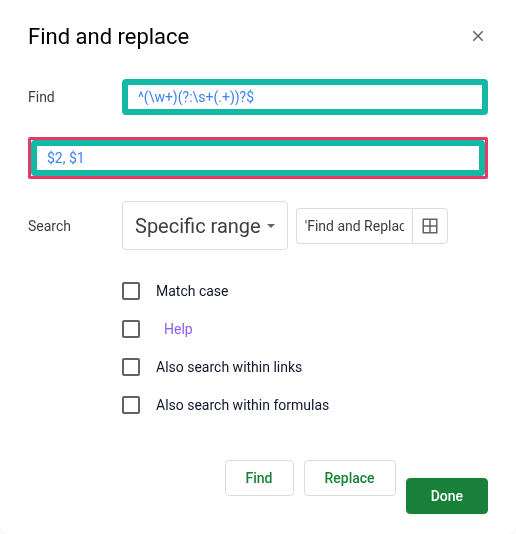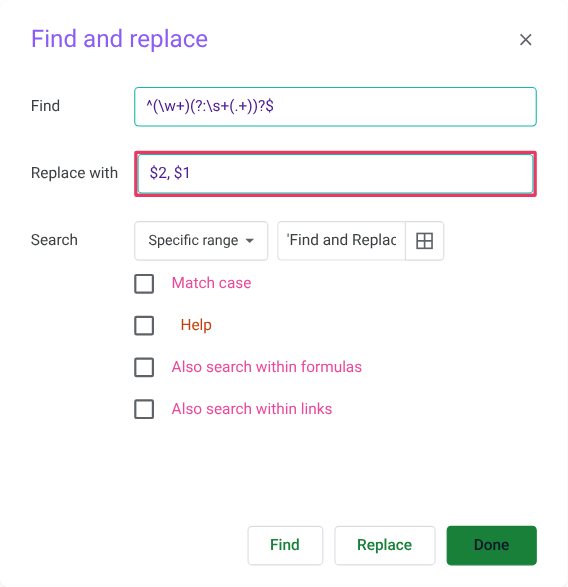--- a/index.html
+++ b/index.html
@@ -31,65 +31,65 @@
       align-items: center;
       justify-content: center;
       cursor: pointer;
       color: #5f6368;
       border-radius: 50%;
     }
     .close-btn svg { width: 18px; height: 18px; }
     .dialog-title {
       font-size: 22px;
       font-weight: 400;
-      color: #8b5cf6;
+      color: #000000;
       margin-bottom: 30px;
     }
     .form-row {
       display: flex;
       align-items: center;
       margin-bottom: 22px;
     }
     .form-label {
       width: 94px;
       font-size: 14px;
       color: #3c4043;
       flex-shrink: 0;
     }
     .text-input {
       flex: 1;
       height: 36px;
-      border: 1px solid #14b8a6;
+      border: 6px solid #14b8a6;
       border-radius: 4px;
       padding: 0 10px;
       font-size: 14px;
-      color: #4c1d95;
+      color: #3b82f6;
       font-family: inherit;
       outline: none;
     }
     .highlight-wrap {
       flex: 1;
       border: 3px solid #e63963;
       border-radius: 2px;
       padding: 0;
     }
     .highlight-wrap .text-input {
       width: 100%;
     }
     .search-row {
       display: flex;
       align-items: center;
-      margin-bottom: 12px;
+      margin-bottom: 32px;
     }
     .dropdown {
-      height: 36px;
+      height: 49px;
       border: 1px solid #dadce0;
       border-radius: 4px;
       padding: 0 12px;
-      font-size: 13px;
+      font-size: 20px;
       color: #3c4043;
       display: flex;
       align-items: center;
       cursor: pointer;
       background: #fff;
       margin-right: 8px;
     }
     .dropdown .caret {
       margin-left: 6px;
       width: 0; height: 0;
@@ -133,24 +133,24 @@
       width: 18px;
       height: 18px;
       border: 2px solid #5f6368;
       border-radius: 2px;
       margin-right: 16px;
       cursor: pointer;
       flex-shrink: 0;
     }
     .checkbox-label {
       font-size: 14px;
-      color: #ec4899;
+      color: #0f172a;
     }
     .help-link {
-      color: #c2410c;
+      color: #8b5cf6;
       font-size: 14px;
       margin-left: 8px;
       cursor: pointer;
     }
     .button-row {
       margin-top: auto;
       display: flex;
       justify-content: flex-end;
       gap: 10px;
       padding-top: 12px;
@@ -166,22 +166,23 @@
       cursor: pointer;
       font-family: inherit;
       display: flex;
       align-items: center;
       justify-content: center;
     }
     .btn-green-outline { color: #188038; }
     .btn-primary {
       background: #188038;
       border-color: #188038;
-      color: #0f172a;
+      color: #ffffff;
       padding: 0 24px;
+      margin-top: 18px;
     }
   </style>
 </head>
 <body>
 
 <div class="dialog">
 
   <div class="close-btn">
     <svg viewBox="0 0 24 24" fill="#5f6368">
         <path d="M19 6.41L17.59 5 12 10.59 6.41 5 5 6.41 10.59 12 5 17.59 6.41 19 12 13.41 17.59 19 19 17.59 13.41 12z"></path>
@@ -189,21 +190,20 @@
   </div>
 
   <h1 class="dialog-title">Find and replace</h1>
 
   <div class="form-row">
     <div class="form-label">Find</div>
     <input type="text" class="text-input" value="^(\w+)(?:\s+(.+))?$" style="">
   </div>
 
   <div class="form-row">
-    <div class="form-label">Replace with</div>
     <div class="highlight-wrap">
       <input type="text" class="text-input" value="$2, $1" style="">
     </div>
   </div>
 
   <div class="search-row">
     <div class="form-label">Search</div>
     <div class="dropdown">
       <span>Specific range</span>
       <span class="caret"></span>
@@ -222,25 +222,25 @@
     <div class="checkbox-row">
       <div class="checkbox"></div>
       <span class="checkbox-label">Match case</span>
     </div>
     <div class="checkbox-row">
       <div class="checkbox"></div>
       <span class="help-link">Help</span>
     </div>
     <div class="checkbox-row">
       <div class="checkbox"></div>
+      <span class="checkbox-label">Also search within links</span>
+    </div>
+    <div class="checkbox-row">
+      <div class="checkbox"></div>
       <span class="checkbox-label">Also search within formulas</span>
-    </div>
-    <div class="checkbox-row">
-      <div class="checkbox"></div>
-      <span class="checkbox-label">Also search within links</span>
     </div>
   </div>
 
   <div class="button-row">
     <button class="btn btn-green-outline">Find</button>
     <button class="btn btn-green-outline">Replace</button>
     <button class="btn btn-primary">Done</button>
   </div>
 
 </div>

